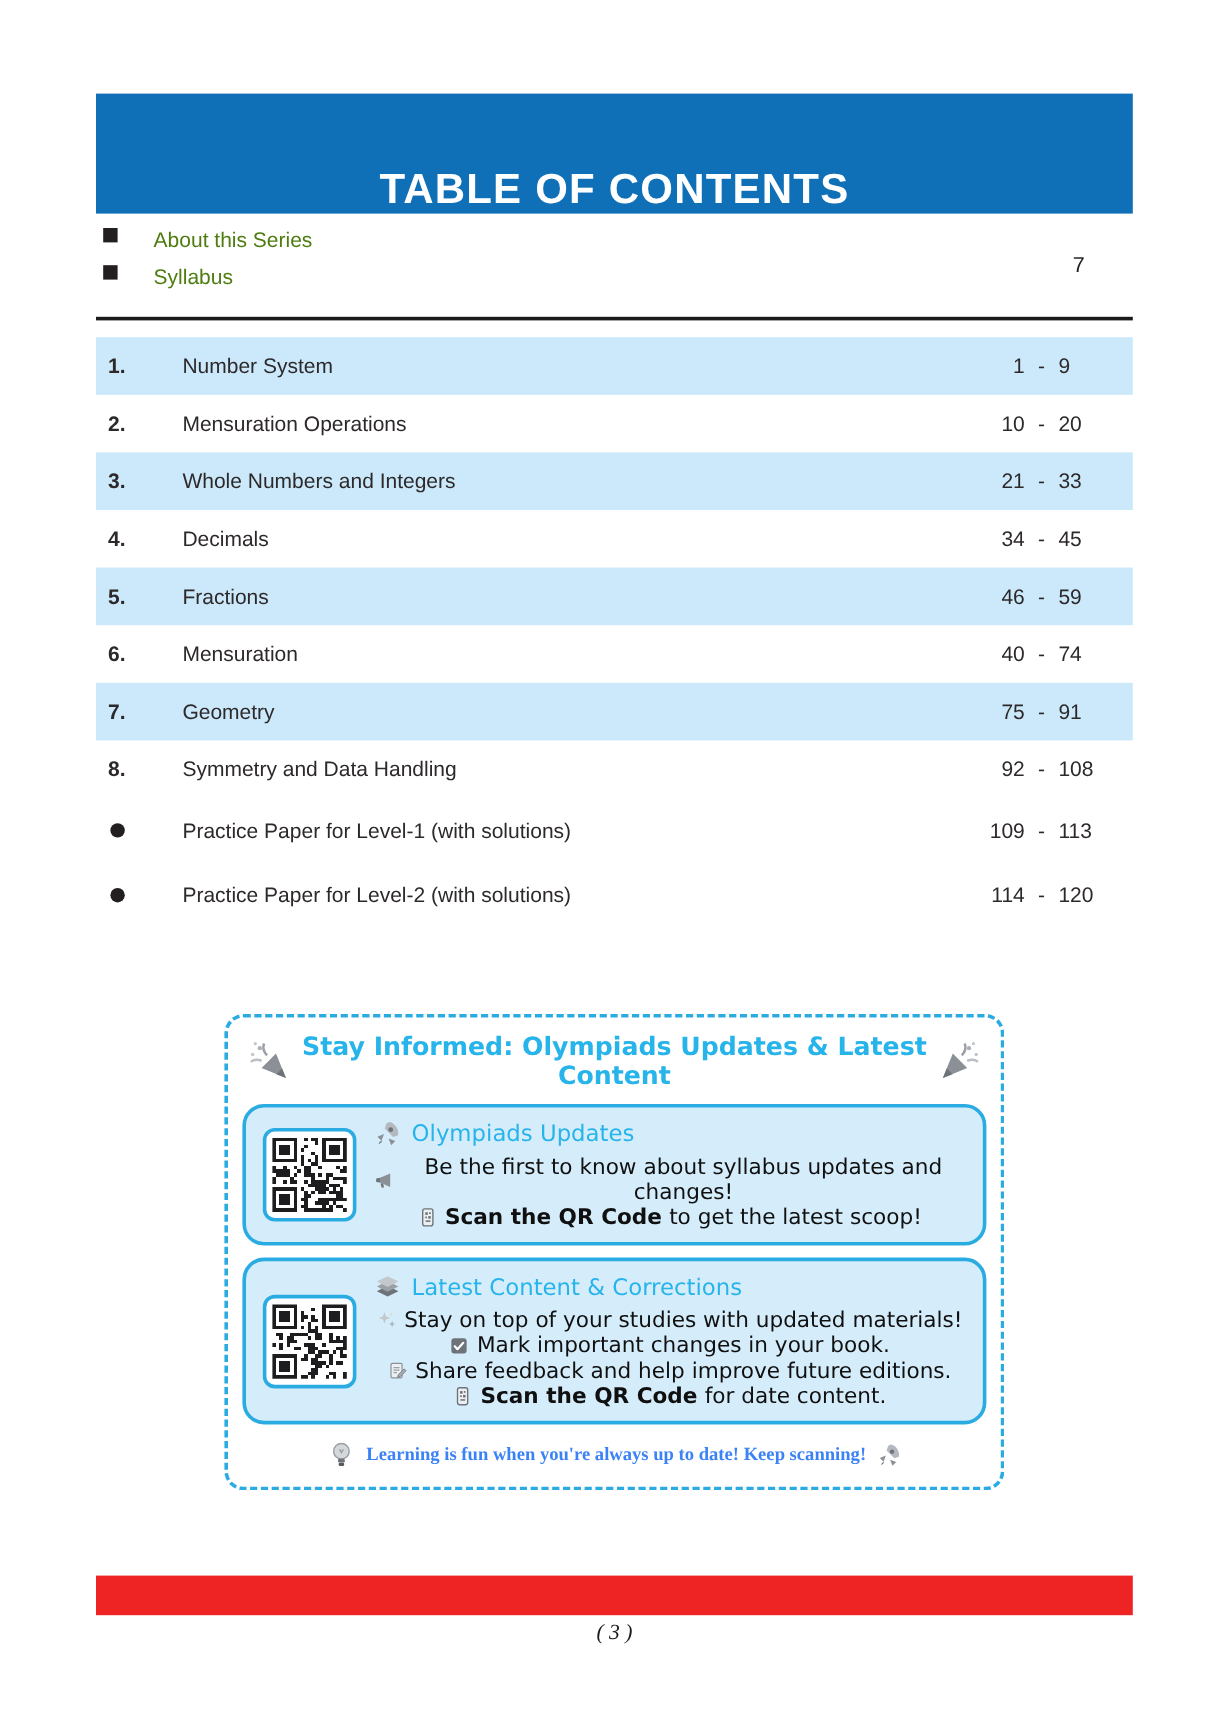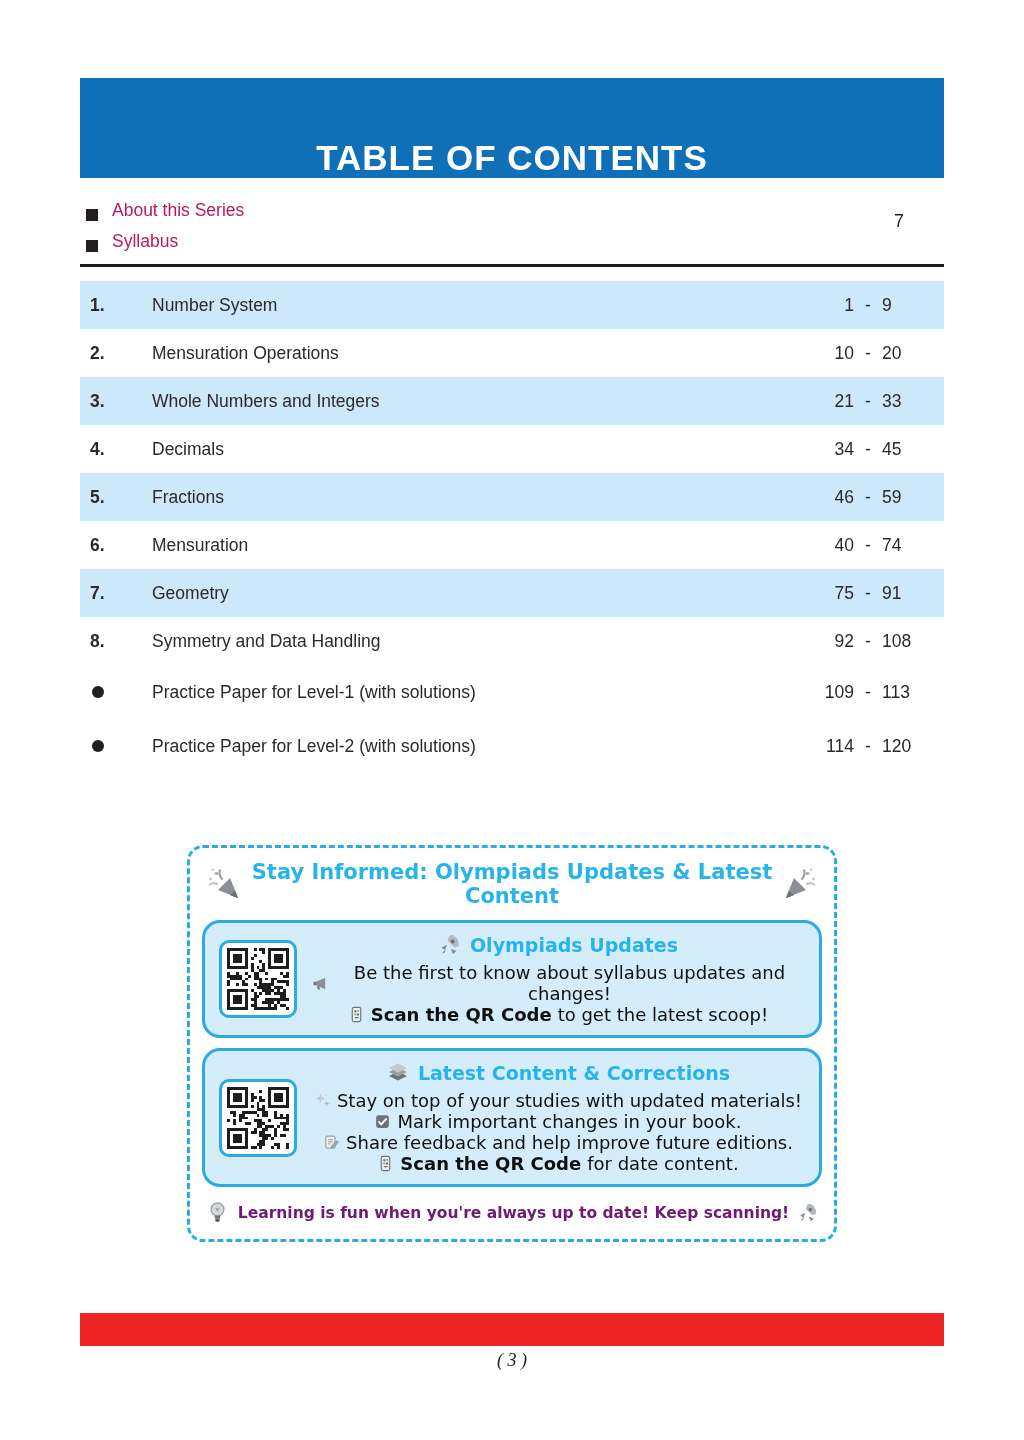--- a/index.html
+++ b/index.html
@@ -9,21 +9,21 @@
   }
   .page{position:absolute;inset:0;}
   .content{position:absolute;left:80px;top:78px;width:864px;}
 
   
   .header-bar{height:100px;background:var(--blue,#0f6fb7);display:flex;align-items:flex-end;justify-content:center;}
   .header-bar h1{margin:0;color:#fff;font-size:35px;font-weight:bold;letter-spacing:1px;}
 
   
   .front{position:relative;padding:12px 0 12px 0;border-bottom:3px solid #1b1b1b;}
-  .fm-item{display:flex;align-items:flex-end;gap:14px;height:31px;font-size:17.5px;color:#be185d;}
+  .fm-item{display:flex;align-items:flex-start;gap:30px;height:31px;font-size:17.5px;color:#4d7c0f;}
   .sq{width:12px;height:12px;background:#231f20;margin-left:6px;flex:none;}
   .fm-page{position:absolute;right:40px;top:50%;transform:translateY(-50%);font-size:18px;color:#231f20;}
 
   
   .toc{margin-top:14px;}
   .toc-row{display:flex;align-items:center;height:48px;font-size:17.5px;color:#2d292a;}
   .toc-row.paper{height:54px;}
   .toc-row.shaded{background:var(--rowblue,#cbe9fb);}
   .cell-marker{width:72px;padding-left:10px;box-sizing:border-box;font-weight:bold;display:flex;align-items:center;}
   .dot{width:12px;height:12px;border-radius:50%;background:#231f20;margin-left:2px;}
@@ -41,28 +41,28 @@
   .icon{display:inline-block;flex:none;}
   .icon svg{width:100%;height:100%;display:block;}
   .popper{width:36px;height:36px;}
   .mirror{transform:scaleX(-1);}
   .card{background:var(--cardfill,#d5edfb);border:3px solid var(--cyanborder,#2aabe2);border-radius:18px;
         margin-top:10px;padding:10px 14px;display:flex;align-items:center;gap:14px;}
   .qr{width:72px;height:72px;background:#fff;border:3px solid var(--cyanborder,#2aabe2);border-radius:10px;
       flex:none;display:flex;align-items:center;justify-content:center;}
   .qr svg{width:62px;height:62px;display:block;}
   .card-body{flex:1;text-align:center;}
-  .card-title{color:var(--cyan,#27b4ea);font-size:19px;font-weight:bold;display:flex;align-items:center;
-              justify-content:center;gap:8px;margin-bottom:5px;}
+  .card-title{color:var(--cyan,#27b4ea);font-size:19px;font-weight:normal;display:flex;align-items:center;
+              gap:8px;margin-bottom:5px;}
   .card-title .icon{width:24px;height:24px;}
   .line{display:flex;align-items:center;justify-content:center;gap:6px;font-size:18px;color:#101010;line-height:21px;}
   .line .icon{width:17px;height:17px;}
   .b{font-weight:bold;}
   .info-footer{display:flex;align-items:center;justify-content:center;gap:8px;margin-top:13px;
-               font-size:15.5px;font-weight:bold;color:#701a75;}
+               font-size:15.5px;font-weight:bold;color:#3b82f6;font-family:Liberation Serif, serif;}
   .info-footer .bulb{width:25px;height:25px;}
   .info-footer .rocket{width:22px;height:22px;}
 
   
   .red-bar{position:absolute;left:80px;width:864px;top:1313px;height:33px;background:var(--red,#ee2424);}
   .page-num{position:absolute;left:0;width:100%;top:1350px;text-align:center;
             font-family:"Liberation Serif",serif;font-style:italic;font-size:18px;color:#1c1c1c;}
 </style>
 </head>
 <body style="--blue: #0f6fb7; --rowblue: #cbe9fb; --cyan: #27b4ea; --cyanborder: #2aabe2; --cardfill: #d5edfb; --red: #ee2424;">

